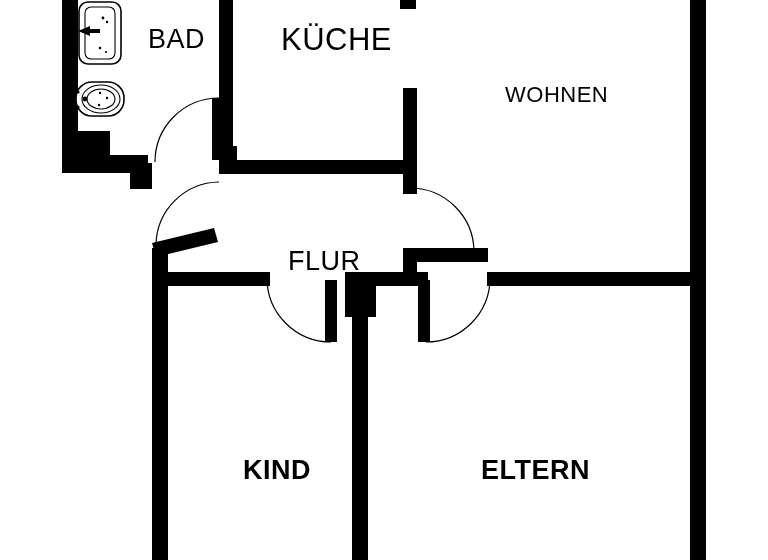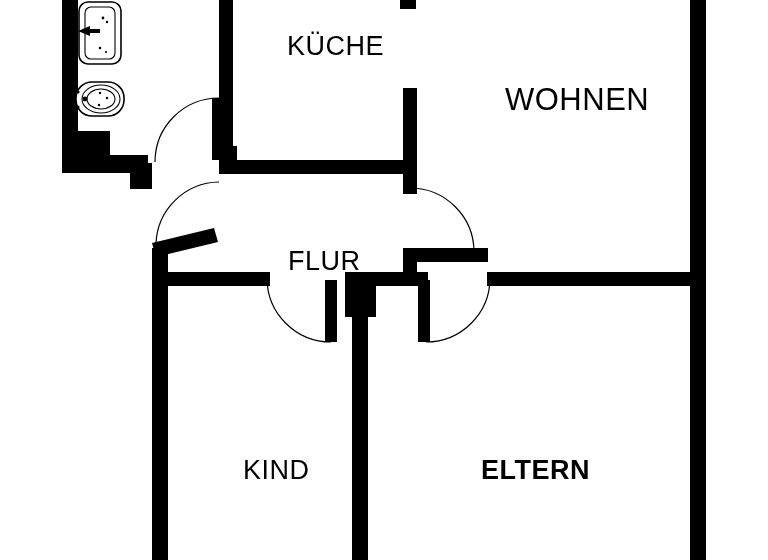--- a/index.html
+++ b/index.html
@@ -53,24 +53,24 @@
   .room-label {
     position: absolute;
     font-family: "Liberation Sans", sans-serif;
     font-weight: 400;
     color: #000000;
     white-space: nowrap;
     letter-spacing: 0.5px;
     user-select: none;
   }
   .label-bad     { left: 148px; top: 24px;  font-size: 27px; }
-  .label-kueche  { left: 287px; top: 22px;  font-size: 27px; margin-top: 9px; }
-  .label-wohnen  { left: 505px; top: 82px;  font-size: 31px; }
+  .label-kueche  { left: 281px; top: 22px;  font-size: 31px; }
+  .label-wohnen  { left: 505px; top: 82px;  font-size: 22px; }
   .label-flur    { left: 288px; top: 209px; font-size: 27px; margin-top: 37px; }
-  .label-kind    { left: 243px; top: 455px; font-size: 27px; }
+  .label-kind    { left: 243px; top: 455px; font-size: 27px; font-weight: bold; }
   .label-eltern  { left: 481px; top: 455px; font-size: 27px; font-weight: bold; }
 </style>
 </head>
 <body>
 
 <div id="floorplan-page">
 
   <svg id="plan-svg" viewBox="0 0 768 560" xmlns="http://www.w3.org/2000/svg">
 
     <g>
@@ -158,20 +158,21 @@
         <circle class="fixture-solid" cx="78" cy="107" r="1.6"></circle>
         <circle class="fixture-solid" cx="100" cy="93" r="1.2"></circle>
         <circle class="fixture-solid" cx="107" cy="98" r="1.2"></circle>
         <circle class="fixture-solid" cx="99" cy="105" r="1.2"></circle>
       </g>
 
     </g>
 
   </svg>
 
+  <div class="room-label label-bad">BAD</div>
 
   <div class="room-label label-kueche">KÜCHE</div>
 
   <div class="room-label label-wohnen">WOHNEN</div>
 
   <div class="room-label label-flur">FLUR</div>
 
   <div class="room-label label-kind">KIND</div>
 
   <div class="room-label label-eltern">ELTERN</div>

